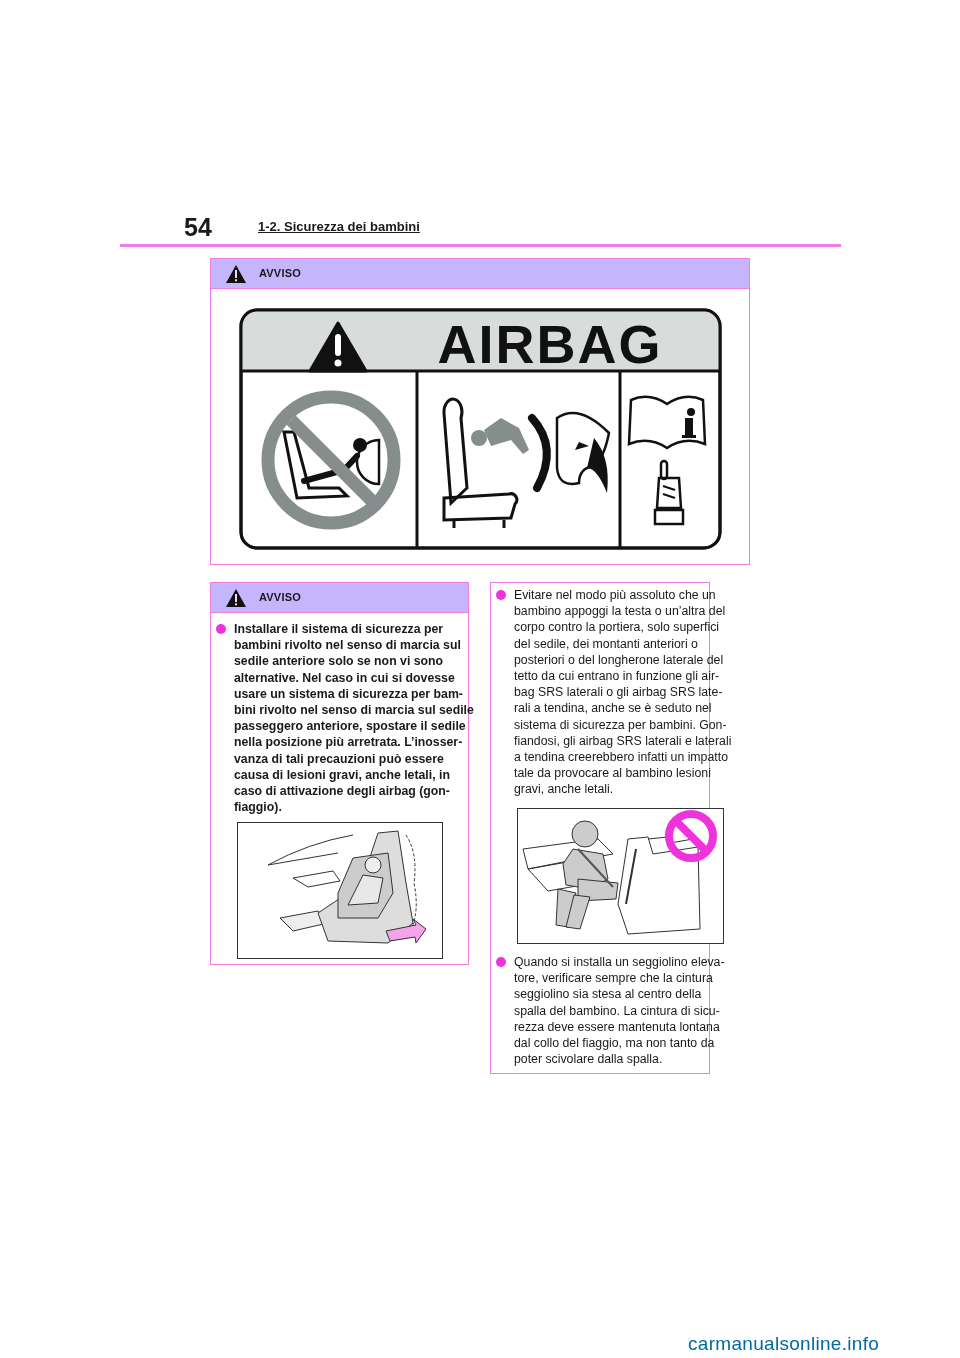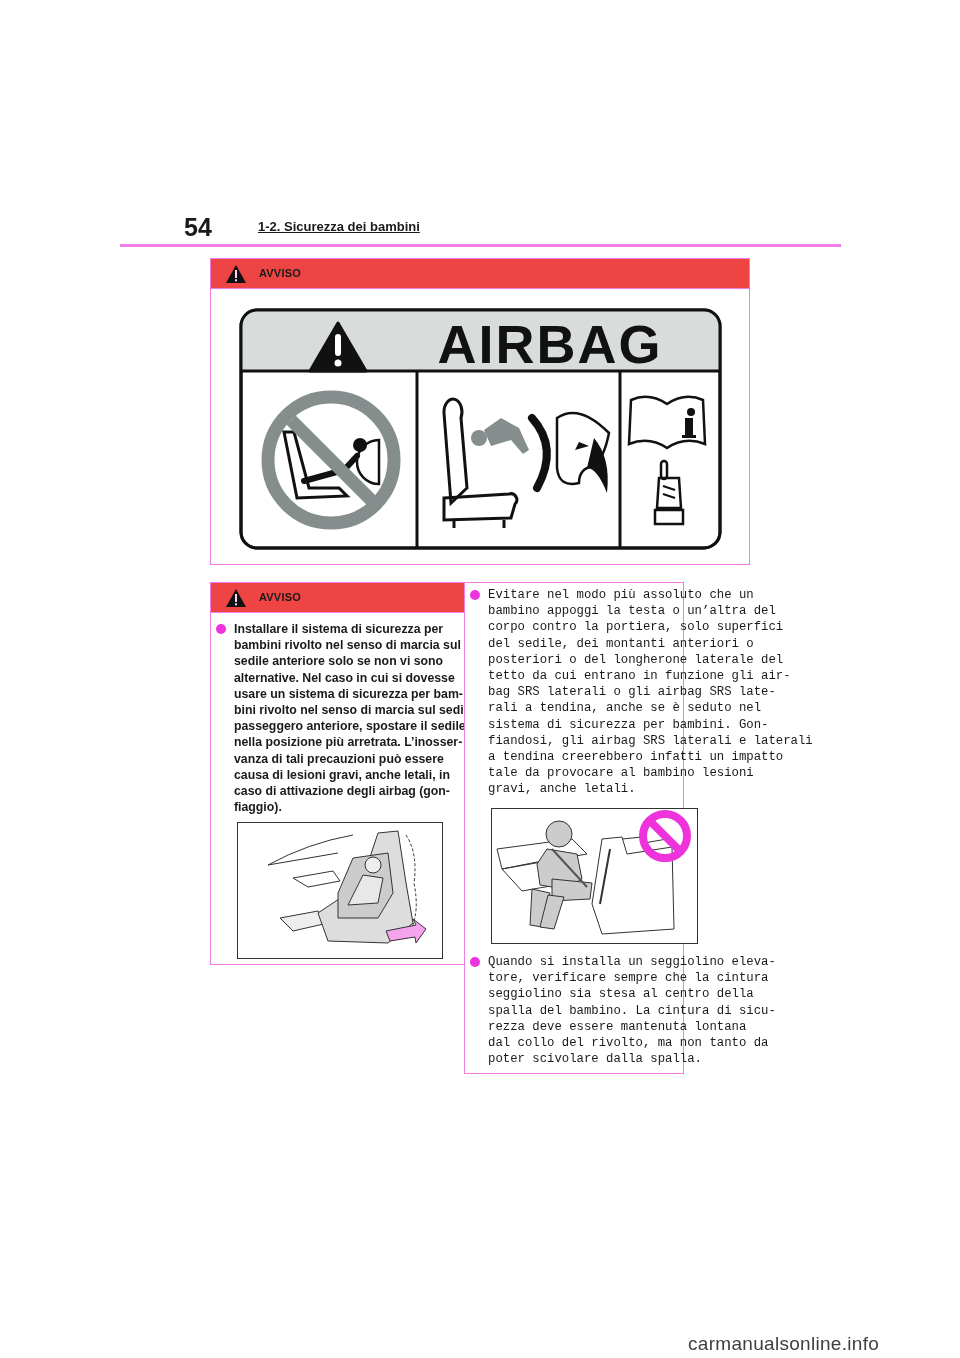--- a/index.html
+++ b/index.html
@@ -3,34 +3,34 @@
 <meta charset="utf-8">
 <style>
   html, body { margin: 0; padding: 0; background: #ffffff; }
   body { width: 960px; height: 1358px; position: relative; overflow: hidden;
          font-family: "Liberation Sans", sans-serif; color: #1a1a1a; }
   .page-number { position: absolute; left: 184px; top: 213px; font-size: 25px; font-weight: bold; }
   .section-title { position: absolute; left: 258px; top: 219px; font-size: 13px; font-weight: bold; text-decoration: underline; }
   .header-rule { position: absolute; left: 120px; top: 244px; width: 721px; height: 3px; background: #f07ce6; }
 
   .box { position: absolute; border: 1px solid #f07ce6; background: #fff; box-sizing: border-box; }
-  .box-head { background: #ef4444; border-bottom: 1px solid #f07ce6; height: 29px; position: relative; }
+  .box-head { background: #c4b5fd; border-bottom: 1px solid #f07ce6; height: 29px; position: relative; }
   .box-head .warn { position: absolute; left: 14px; top: 5px; width: 22px; height: 20px; }
   .box-head .label { position: absolute; left: 48px; top: 8px; font-size: 11px; font-weight: bold; letter-spacing: 0.2px; }
 
   .top-box { left: 210px; top: 258px; width: 540px; height: 307px; }
   .left-box { left: 210px; top: 582px; width: 259px; height: 383px; }
-  .right-box { left: 464px; top: 582px; width: 220px; height: 492px; font-family: Liberation Mono, monospace; }
+  .right-box { left: 490px; top: 582px; width: 220px; height: 492px; }
 
   .para { position: relative; padding-left: 23px; padding-right: 8px; font-size: 12.3px; line-height: 16.2px; }
   .para .bullet { position: absolute; left: 5px; top: 3px; width: 10px; height: 10px; border-radius: 50%; background: #ee33dd; }
   .para .line { display: block; white-space: nowrap; }
 
   .figure { position: absolute; border: 1px solid #333; background: #fff; box-sizing: border-box; }
-  .watermark { position: absolute; left: 688px; top: 1333px; font-size: 19px; color: #404040; letter-spacing: 0.3px; }
+  .watermark { position: absolute; left: 688px; top: 1333px; font-size: 19px; color: #0369a1; letter-spacing: 0.3px; }
 </style>
 </head>
 <body>
 
 <div class="page-number">54</div>
 <div class="section-title">1-2. Sicurezza dei bambini</div>
 <div class="header-rule"></div>
 
 <div class="box top-box">
   <div class="box-head">
@@ -170,18 +170,18 @@
     </svg>
   </div>
 
   <div class="para" style="position:absolute; top:371px; left:0; right:0;">
     <span class="bullet"></span>
     <span class="line">Quando si installa un seggiolino eleva-</span>
     <span class="line">tore, verificare sempre che la cintura</span>
     <span class="line">seggiolino sia stesa al centro della</span>
     <span class="line">spalla del bambino. La cintura di sicu-</span>
     <span class="line">rezza deve essere mantenuta lontana</span>
-    <span class="line">dal collo del rivolto, ma non tanto da</span>
+    <span class="line">dal collo del fiaggio, ma non tanto da</span>
     <span class="line">poter scivolare dalla spalla.</span>
   </div>
 </div>
 
 <div class="watermark">carmanualsonline.info</div>
 
 </body></html>

